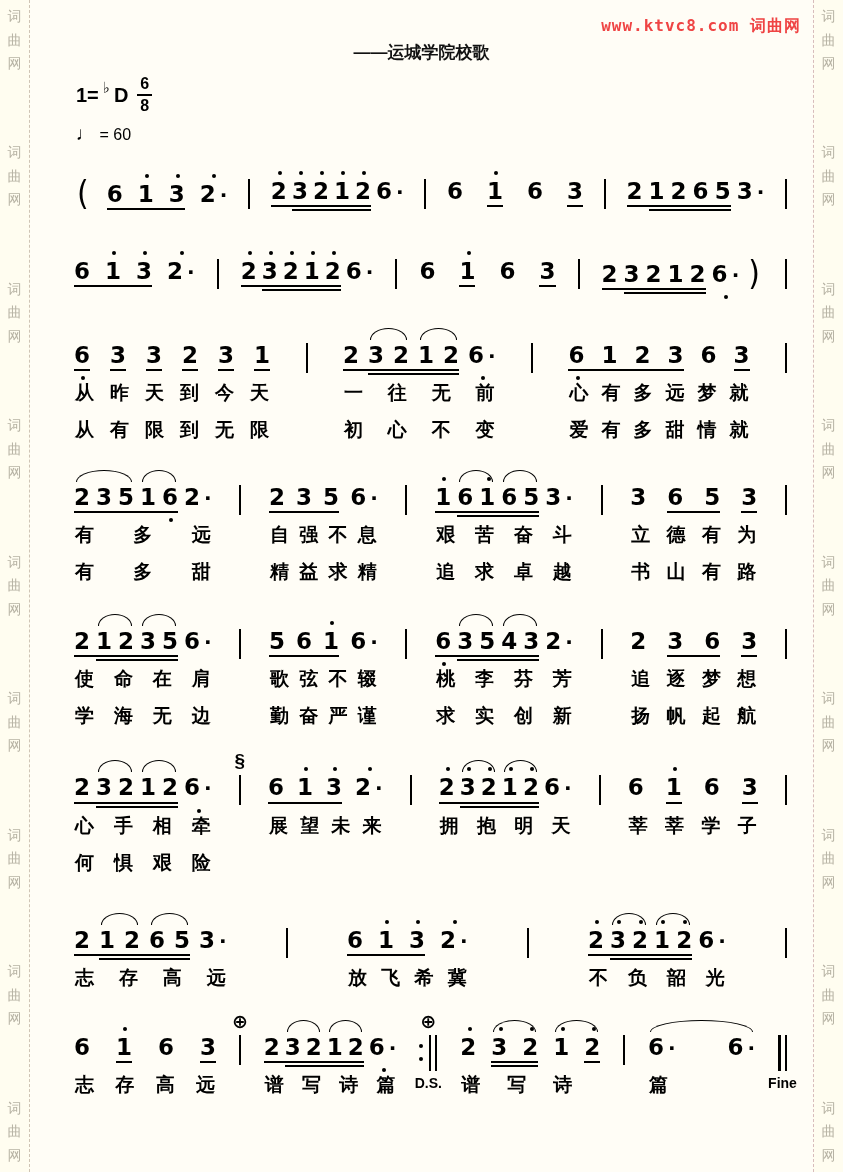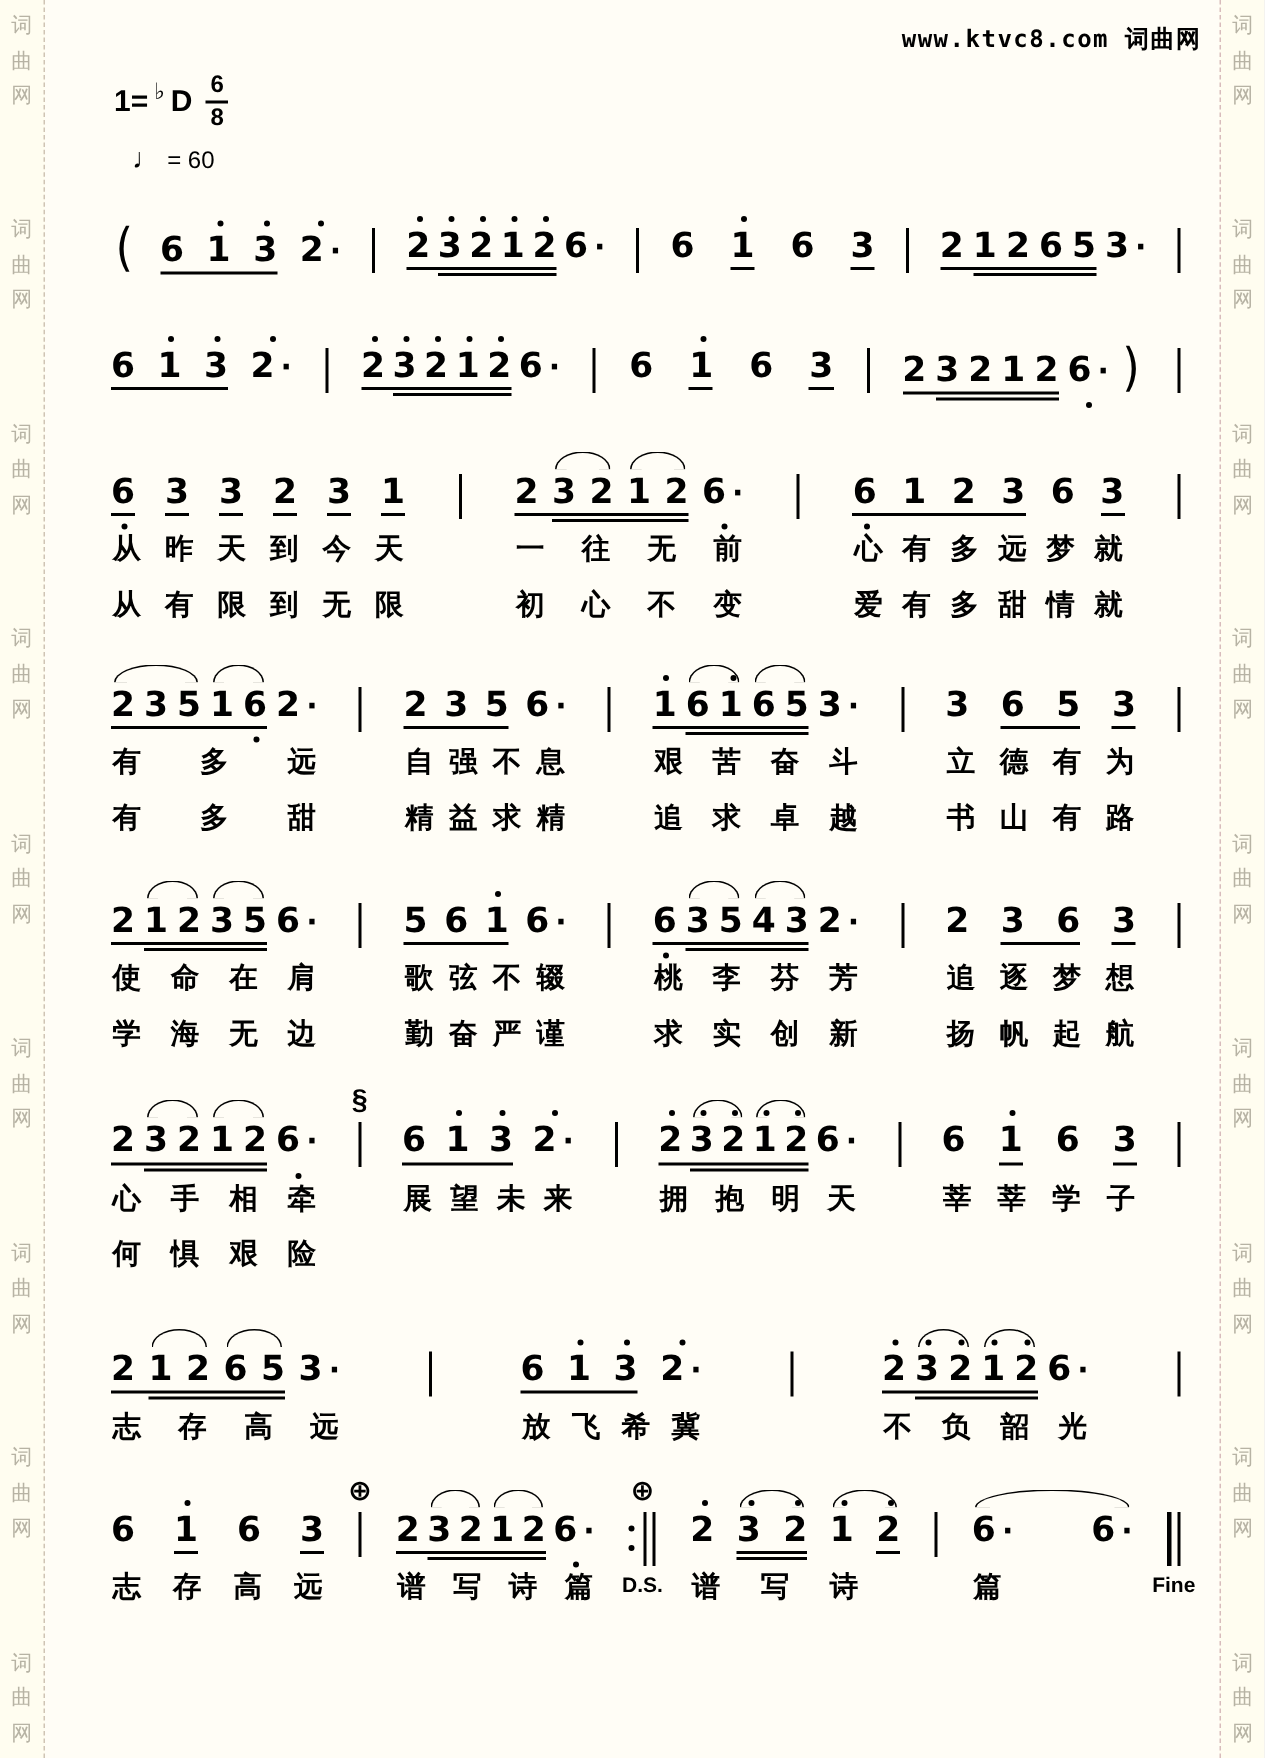--- a/index.html
+++ b/index.html
@@ -9,30 +9,30 @@
   .edge{position:absolute;top:0;bottom:0;width:30px;display:flex;flex-direction:column;
         justify-content:space-between;align-items:center;padding:8px 0;box-sizing:border-box;
         background:#fffdf0;z-index:1;}
   .edge.left{left:0;border-right:1px dashed #cfc4b4;}
   .edge.right{right:0;border-left:1px dashed #d8bcbc;}
   .wm-group{display:flex;flex-direction:column;gap:6px;}
   .wm-group span{font-size:14px;color:#b7b3a4;line-height:1.25;}
   
   .content{position:absolute;left:30px;right:30px;top:0;bottom:0;}
   .site{ text-align:right;padding:16px 12px 0 0;font-family:"DejaVu Sans Mono",monospace;
-         font-size:16px;color:#000000;font-weight:bold;letter-spacing:1px;}
+         font-size:16px;color:#ef4444;font-weight:bold;letter-spacing:1px;}
   .title{text-align:center;margin-top:24px;font-size:46px;font-weight:bold;letter-spacing:4px;}
   .subtitle{text-align:center;margin-top:4px;font-size:17px;font-weight:bold;color:#111;}
   .meta{display:flex;justify-content:space-between;align-items:flex-start;margin:12px 14px 0 46px;}
   .keysig{font-weight:bold;font-size:20px;display:flex;align-items:center;gap:4px;}
   .flat{font-size:15px;vertical-align:super;position:relative;top:-7px;}
   .frac{display:inline-flex;flex-direction:column;align-items:center;line-height:1;font-size:16px;margin-left:5px;}
   .frac .top{border-bottom:2px solid #000;padding:0 3px 2px;}
   .frac .bot{padding-top:2px;}
-  .tempo{font-size:16px;margin-top:9px;font-weight:normal;margin-left:12px;}
+  .tempo{font-size:16px;margin-top:9px;font-weight:normal;}
   .tempo .q{font-size:19px;}
   .credits{text-align:right;font-size:19px;font-weight:bold;line-height:30px;}
   
   .score{margin:16px 26px 0 44px;}
   .music-line{display:flex;justify-content:space-between;align-items:flex-start;}
   .mcell{display:flex;flex-direction:column;}
   .notes{display:inline-flex;align-items:flex-end;gap:var(--g,6px);padding-top:18px;
          font-family:"DejaVu Sans",sans-serif;font-weight:bold;font-size:23px;line-height:1.05;}
   .grp{display:inline-flex;align-items:flex-end;gap:var(--g,6px);position:relative;}
   .u1::after{content:'';position:absolute;left:0;right:0;bottom:-4px;border-bottom:2px solid #000;}
@@ -152,20 +152,21 @@
       </div>
       <div class="wm-group">
         <span>词</span>
         <span>曲</span>
         <span>网</span>
       </div>
     </div>
 
   <div class="content">
     <div class="site">www.ktvc8.com 词曲网</div>
+    <div class="subtitle">——运城学院校歌</div>
 
     <div class="meta">
       <div>
         <div class="keysig">
           <span>1=</span>
             <span class="flat">♭</span>
             <span>D</span>
           <span class="frac">
             <span class="top">6</span>
             <span class="bot">8</span>

